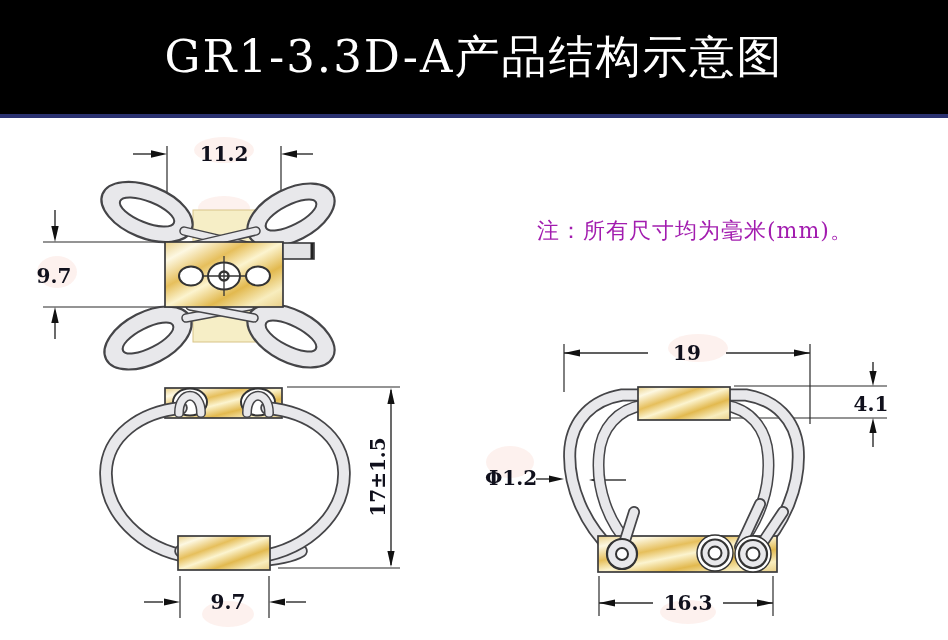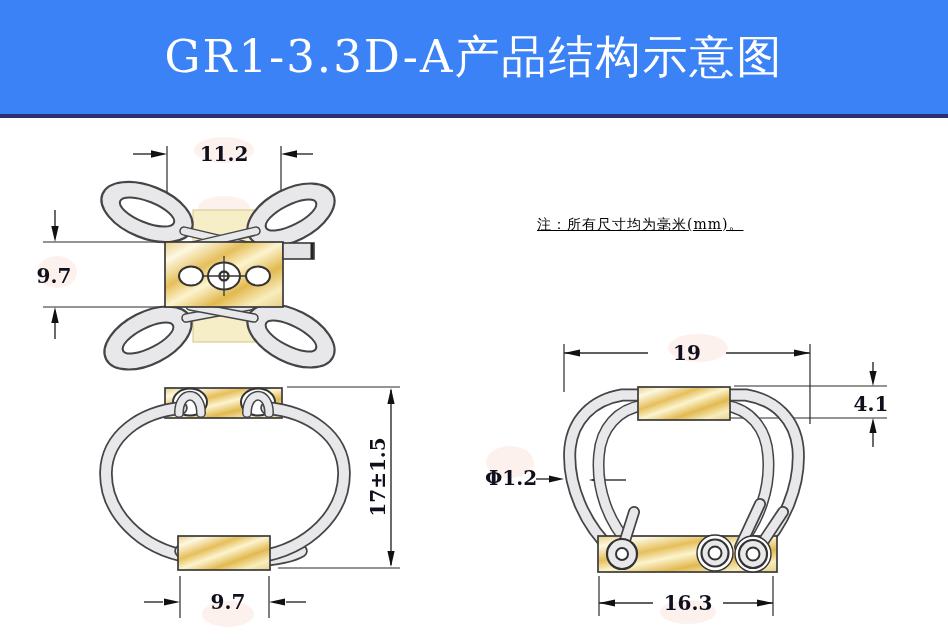--- a/index.html
+++ b/index.html
@@ -1,24 +1,24 @@
 <!DOCTYPE html>
 <html><head>
 <meta charset="utf-8">
 <style>
   html,body{margin:0;padding:0;}
   body{width:948px;height:640px;position:relative;background:#ffffff;overflow:hidden;
        font-family:"DejaVu Serif", serif;}
   .banner{position:absolute;left:0;top:0;width:948px;height:114px;
-          background:#3b82f6;border-bottom:4px solid #2a3170;z-index:2;
+          background:#000000;border-bottom:4px solid #2a3170;z-index:2;
           display:flex;align-items:center;justify-content:center;}
   .banner span{color:#ffffff;font-size:45px;letter-spacing:2px;font-weight:400;
                font-family:"DejaVu Serif", serif;white-space:nowrap;}
-  .note{position:absolute;left:537px;top:216px;z-index:2;color:#000000;
-        font-size:14px;letter-spacing:1px;font-family:"DejaVu Serif", serif;text-decoration:underline;}
+  .note{position:absolute;left:537px;top:216px;z-index:2;color:#a21caf;
+        font-size:22px;letter-spacing:1px;font-family:"DejaVu Serif", serif;}
   svg{position:absolute;left:0;top:0;}
   .ext-line{stroke:#2b2b2b;stroke-width:1.2;fill:none;}
   .dim-line{stroke:#2b2b2b;stroke-width:1.4;fill:none;}
   .arrow{fill:#111;stroke:none;}
   .dim-text{font-family:"DejaVu Serif", serif;font-weight:bold;font-size:20px;fill:#10101c;}
   .wire-dk{stroke:#454548;fill:none;stroke-linecap:round;}
   .wire-lt{stroke:#e8e8eb;fill:none;stroke-linecap:round;}
   .blk{stroke:#3a3a3c;stroke-width:1.7;}
   .hole{fill:#ffffff;stroke:#333;stroke-width:2;}
   .blob{fill:#f7cdc2;opacity:0.28;}

